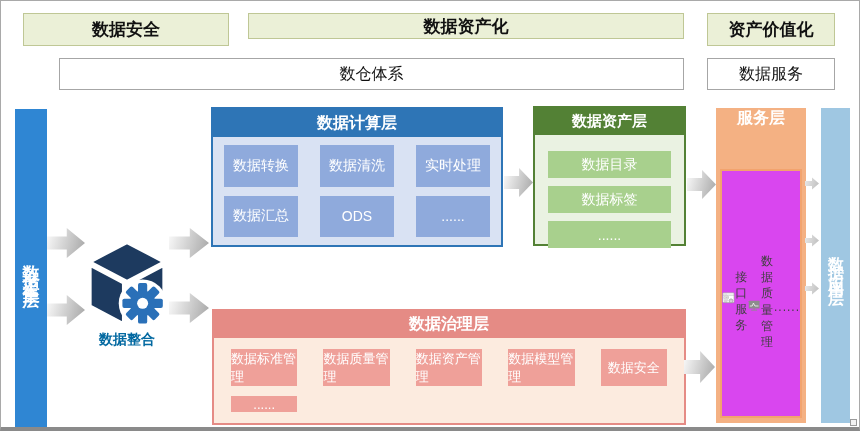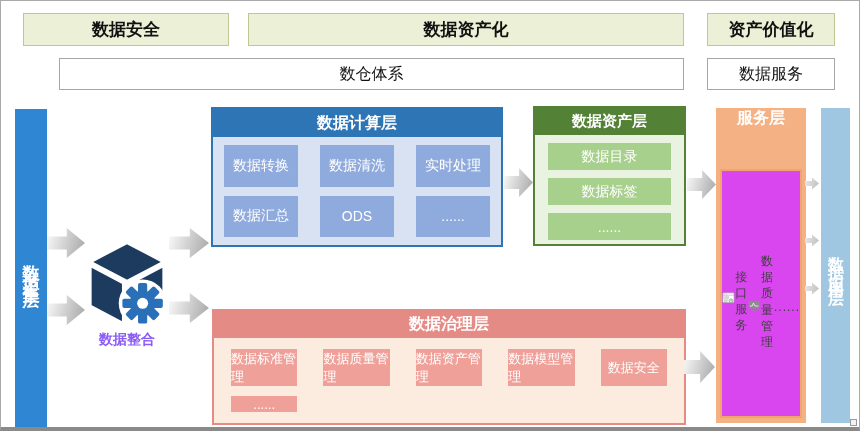--- a/index.html
+++ b/index.html
@@ -40,30 +40,30 @@
                   border:2px solid #f2a36e;display:flex;align-items:center;padding-top:9px;}
   .svc-label{font-size:12px;color:#3f3f3f;text-align:center;line-height:1.35;}
   .dots{color:#3f3f3f;font-size:12px;letter-spacing:1px;}
   
   .arrow{clip-path:polygon(0% 28%,52% 28%,52% 0%,100% 50%,52% 100%,52% 72%,0% 72%);
          background:linear-gradient(105deg,#f7f7f7 5%,#a9a9a9 95%);}
   .arrow.small{clip-path:polygon(0% 30%,50% 30%,50% 4%,100% 50%,50% 96%,50% 70%,0% 70%);
          background:linear-gradient(105deg,#e9e9e9,#bdbdbd);}
   
   .integration{display:flex;flex-direction:column;align-items:center;}
-  .integration .lbl{font-size:14px;font-weight:bold;color:#8b5cf6;margin-top:2px;font-family:Liberation Mono, monospace;}
+  .integration .lbl{font-size:14px;font-weight:bold;color:#0369a1;margin-top:2px;font-family:Liberation Mono, monospace;}
   .resize-handle{width:7px;height:7px;border:1px solid #9a9a9a;background:#f2f2f2;}
 </style>
 </head>
 <body>
 
 <div class="canvas">
 
   <div class="abs phase" style="left:22px;top:12px;width:206px;height:33px;">数据安全</div>
-  <div class="abs phase" style="left:247px;top:12px;width:436px;height:33px;">数据资产化</div>
+  <div class="abs phase" style="left:247px;top:12px;width:436px;height:26px;">数据资产化</div>
   <div class="abs phase" style="left:706px;top:12px;width:128px;height:33px;">资产价值化</div>
 
   <div class="abs plain" style="left:58px;top:57px;width:625px;height:32px;">数仓体系</div>
   <div class="abs plain" style="left:706px;top:57px;width:128px;height:32px;">数据服务</div>
 
   <div class="abs vbar bar-left" style="left:14px;top:108px;width:32px;height:318px;">
     <span>数据采集层</span>
   </div>
 
   <div class="abs arrow" style="left:46px;top:227px;width:38px;height:30px;"></div>
@@ -97,21 +97,21 @@
       <div class="cell-b">数据清洗</div>
       <div class="cell-b">实时处理</div>
       <div class="cell-b">数据汇总</div>
       <div class="cell-b">ODS</div>
       <div class="cell-b">......</div>
     </div>
   </div>
 
   <div class="abs arrow" style="left:503px;top:167px;width:29px;height:29px;"></div>
 
-  <div class="abs layer asset" style="left:532px;top:105px;width:153px;height:140px;">
+  <div class="abs layer asset" style="left:532px;top:105px;width:153px;height:140px;gap:8px;">
     <div class="hd">数据资产层</div>
     <div class="body">
       <div class="cell-g">数据目录</div>
       <div class="cell-g">数据标签</div>
       <div class="cell-g">......</div>
     </div>
   </div>
 
   <div class="abs arrow" style="left:686px;top:169px;width:29px;height:29px;"></div>
 

